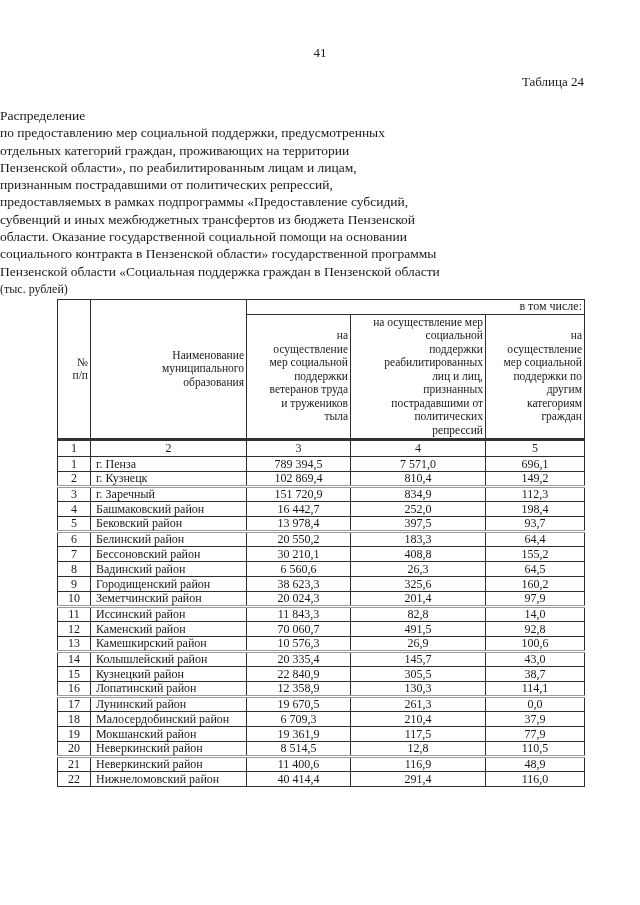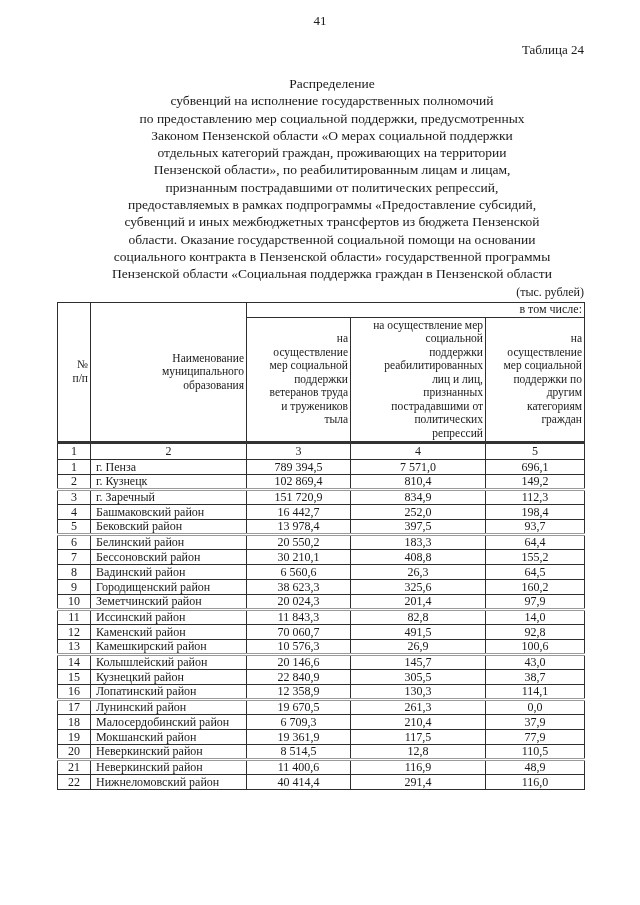--- a/index.html
+++ b/index.html
@@ -7,41 +7,38 @@
   .page {
     position:relative;
     width:640px; height:905px;
     margin:0 auto;
     background:#ffffff;
     color:#1a1a1a;
     font-family:"Liberation Serif","DejaVu Serif",serif;
     overflow:hidden;
   }
   .page-number {
-    padding-top:13px;
+    padding-top:45px;
     text-align:center;
     font-size:13px;
   }
   .table-label {
     margin-top:13px;
     margin-right:56px;
     text-align:right;
     font-size:13px;
   }
   .doc-title {
     margin-top:17px;
-    text-align:center;
     font-size:13.5px;
     line-height:17.3px;
-    margin-left:24px;
   }
   .units-note {
     margin-top:2px;
     margin-right:56px;
-    text-align:right;
     font-size:12px;
   }
   table.data-table {
     margin-left:57px;
     margin-top:2px;
     border-collapse:collapse;
     table-layout:fixed;
     width:527px;
     font-size:12px;
   }
@@ -79,23 +76,21 @@
 <body>
 
 <div class="page">
 
   <div class="page-number">41</div>
 
   <div class="table-label">Таблица 24</div>
 
   <div class="doc-title" id="doc-title">
       <div>Распределение</div>
-      <div>субвенций на исполнение государственных полномочий</div>
       <div>по предоставлению мер социальной поддержки, предусмотренных</div>
-      <div>Законом Пензенской области «О мерах социальной поддержки</div>
       <div>отдельных категорий граждан, проживающих на территории</div>
       <div>Пензенской области», по реабилитированным лицам и лицам,</div>
       <div>признанным пострадавшими от политических репрессий,</div>
       <div>предоставляемых в рамках подпрограммы «Предоставление субсидий,</div>
       <div>субвенций и иных межбюджетных трансфертов из бюджета Пензенской</div>
       <div>области. Оказание государственной социальной помощи на основании</div>
       <div>социального контракта в Пензенской области» государственной программы</div>
       <div>Пензенской области «Социальная поддержка граждан в Пензенской области</div>
     </div>
 
@@ -239,21 +234,21 @@
         <tr class="artifact">
           <td class="num">13</td>
           <td class="name">Камешкирский район</td>
           <td class="val">10 576,3</td>
           <td class="val">26,9</td>
           <td class="val">100,6</td>
         </tr>
         <tr>
           <td class="num">14</td>
           <td class="name">Колышлейский район</td>
-          <td class="val">20 146,6</td>
+          <td class="val">20 335,4</td>
           <td class="val">145,7</td>
           <td class="val">43,0</td>
         </tr>
         <tr>
           <td class="num">15</td>
           <td class="name">Кузнецкий район</td>
           <td class="val">22 840,9</td>
           <td class="val">305,5</td>
           <td class="val">38,7</td>
         </tr>

